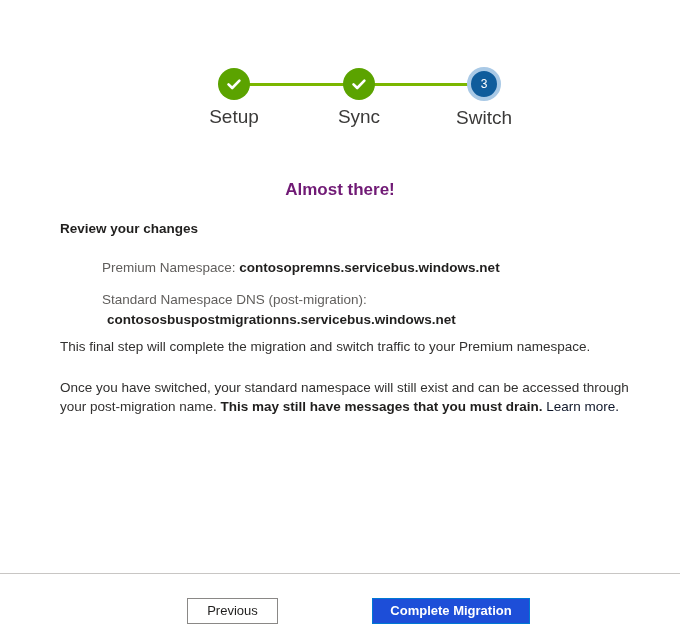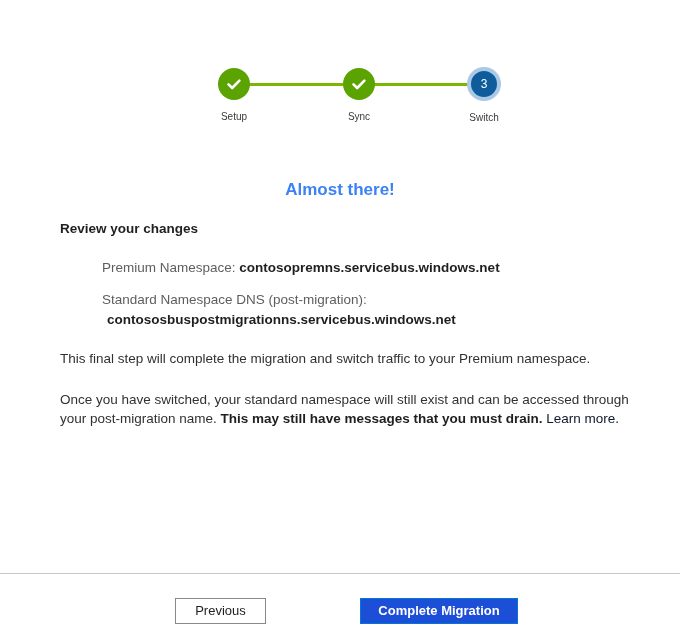--- a/index.html
+++ b/index.html
@@ -81,36 +81,36 @@
   }
   .step-bubble.current .step-num {
     color: #ffffff;
     font-size: 12px;
     line-height: 1;
     font-family: "Liberation Sans", sans-serif;
   }
 
   .step-label {
     margin-top: 9px;
-    font-size: 10px;
+    font-size: 19px;
     color: #3b3a39;
     line-height: 16px;
     font-family: "Liberation Sans", sans-serif;
   }
 
   
   .page-title {
     position: absolute;
     left: 0;
     top: 180px;
     width: 680px;
     text-align: center;
     font-size: 17px;
     font-weight: bold;
-    color: #3b82f6;
+    color: #701a75;
   }
 
   .content {
     position: absolute;
     left: 60px;
     top: 220px;
     width: 575px;
   }
 
   .section-heading {
@@ -150,21 +150,21 @@
   }
 
   .section-heading.second {
     margin-top: 30px;
   }
 
   .para {
     font-size: 13.5px;
     line-height: 19px;
     color: #323130;
-    margin: 20px 0 0 0;
+    margin: 8px 0 0 0;
   }
   .para.second {
     margin-top: 22px;
   }
   .para b {
     font-weight: bold;
     color: #201f1e;
   }
   .link {
     color: #0f172a;
@@ -177,21 +177,21 @@
     position: absolute;
     left: 0;
     top: 573px;
     width: 680px;
     height: 1px;
     background: #c8c6c4;
   }
 
   .footer {
     position: absolute;
-    left: 0;
+    left: 12px;
     top: 574px;
     width: 638px;
     height: 70px;
     background: #ffffff;
   }
 
   .btn {
     position: absolute;
     top: 24px;
     height: 26px;

